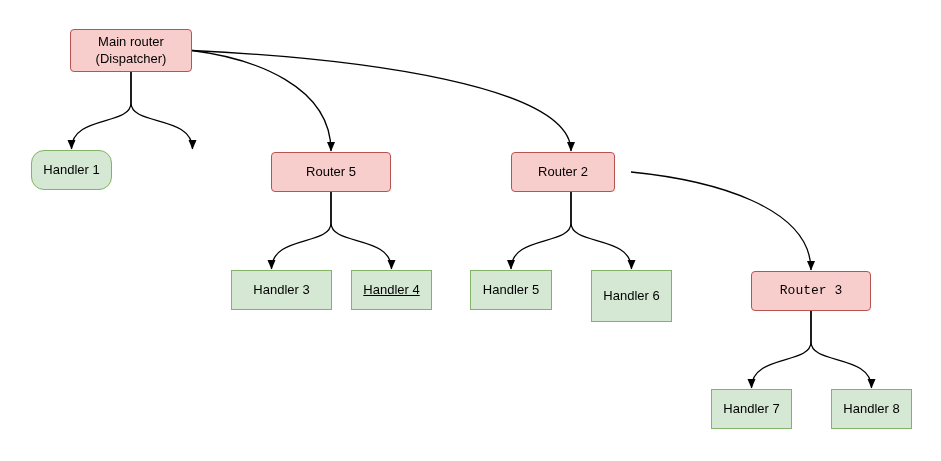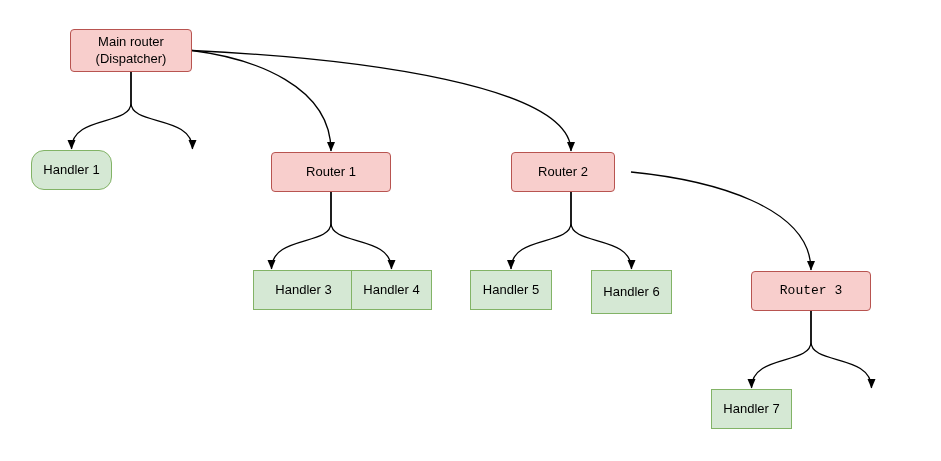--- a/index.html
+++ b/index.html
@@ -79,36 +79,39 @@
   </svg>
 
 <div class="node router" style="left: 70px; top: 29px; width: 122px; height: 43px;">
       <span class="label">Main router
 (Dispatcher)</span>
     </div>
     <div class="node handler" style="left: 31px; top: 150px; width: 81px; height: 40px; border-radius: 13px;">
       <span class="label">Handler 1</span>
     </div>
     <div class="node router" style="left: 271px; top: 152px; width: 120px; height: 40px;">
-      <span class="label">Router 1</span>
+      <span class="label">Router 5</span>
     </div>
     <div class="node router" style="left: 511px; top: 152px; width: 104px; height: 40px;">
       <span class="label">Router 2</span>
     </div>
-    <div class="node handler" style="left: 231px; top: 270px; width: 101px; height: 40px; margin-left: 22px;">
+    <div class="node handler" style="left: 231px; top: 270px; width: 101px; height: 40px;">
       <span class="label">Handler 3</span>
     </div>
-    <div class="node handler" style="left: 351px; top: 270px; width: 81px; height: 40px;">
+    <div class="node handler" style="left: 351px; top: 270px; width: 81px; height: 40px; text-decoration: underline;">
       <span class="label">Handler 4</span>
     </div>
     <div class="node handler" style="left: 470px; top: 270px; width: 82px; height: 40px;">
       <span class="label">Handler 5</span>
     </div>
-    <div class="node handler" style="left: 591px; top: 270px; width: 81px; height: 44px;">
+    <div class="node handler" style="left: 591px; top: 270px; width: 81px; height: 52px;">
       <span class="label">Handler 6</span>
     </div>
     <div class="node router" style="left: 751px; top: 271px; width: 120px; height: 40px; font-family: Liberation Mono, monospace;">
       <span class="label">Router 3</span>
     </div>
     <div class="node handler" style="left: 711px; top: 389px; width: 81px; height: 40px; text-align: right;">
       <span class="label">Handler 7</span>
     </div>
+    <div class="node handler" style="left: 831px; top: 389px; width: 81px; height: 40px;">
+      <span class="label">Handler 8</span>
+    </div>
   </div>
 
 </body></html>

